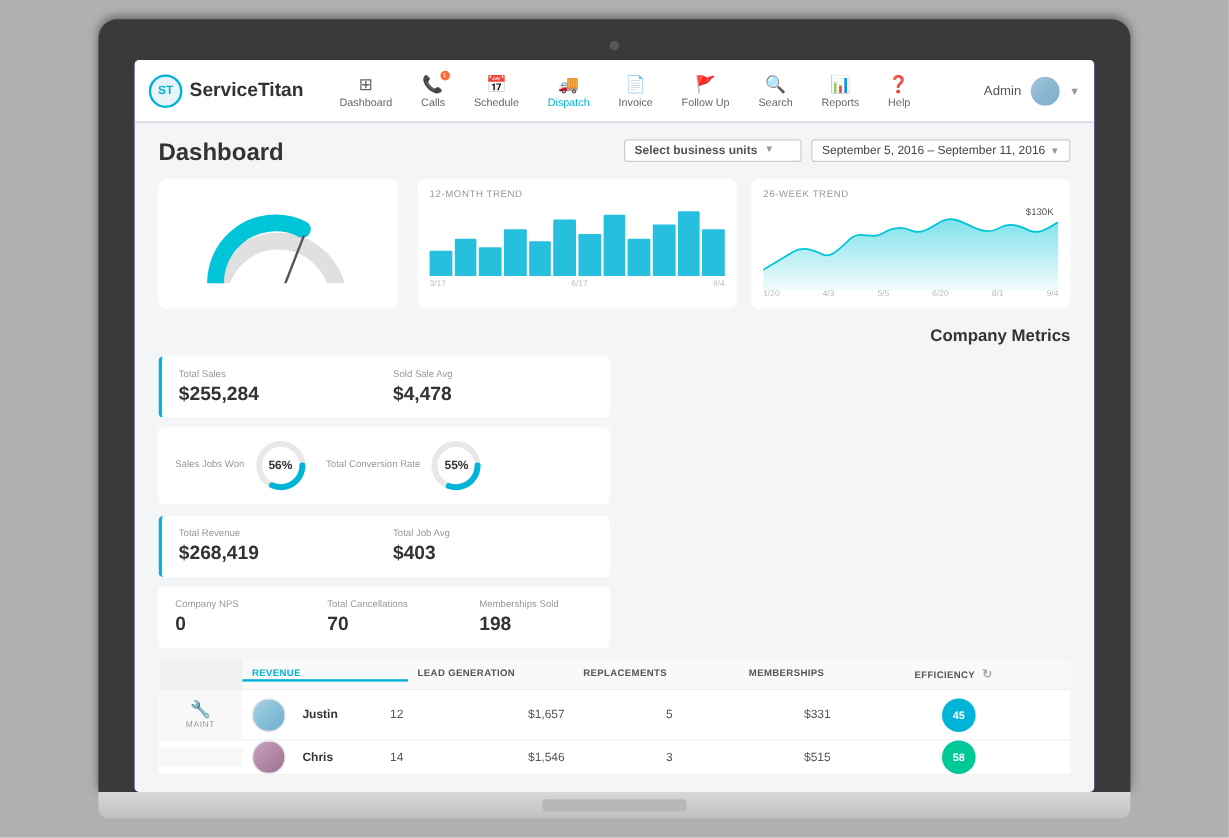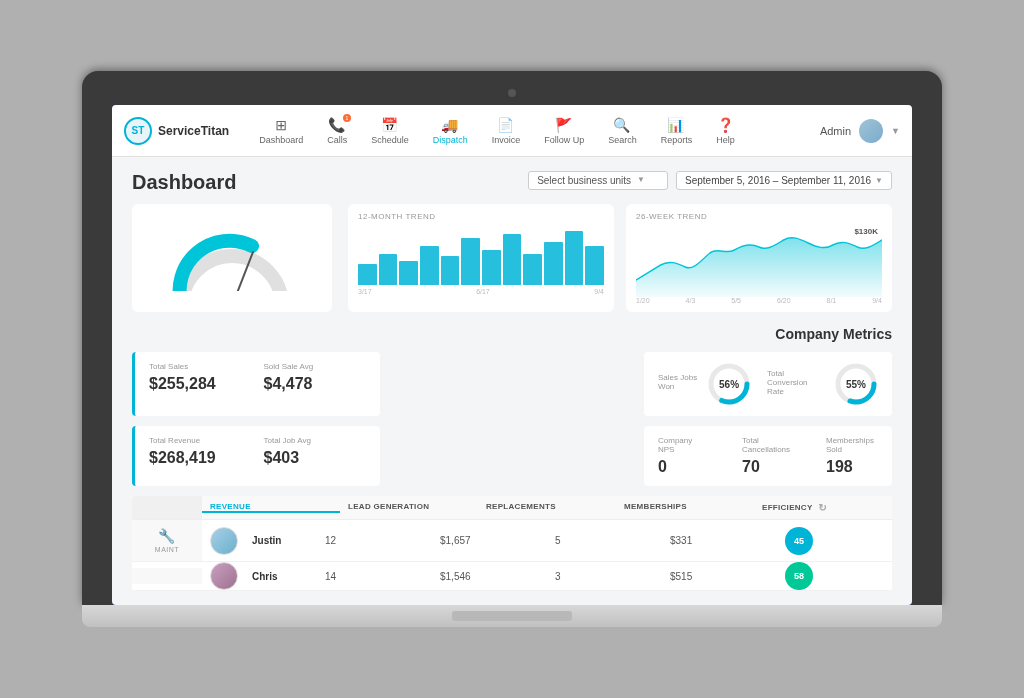--- a/index.html
+++ b/index.html
@@ -67,21 +67,21 @@
     }
     .brand-logo {
       width: 28px; height: 28px;
       background: #e8f4f8;
       border-radius: 50%;
       border: 2px solid #00b4d8;
       display: flex; align-items: center; justify-content: center;
       font-size: 10px; color: #00b4d8; font-weight: bold;
     }
     .brand-name {
-      font-size: 12px;
+      font-size: 16px;
       font-weight: 700;
       color: #333;
     }
     .nav-items {
       display: flex;
       gap: 4px;
       flex: 1;
     }
     .nav-item {
       display: flex;
@@ -150,21 +150,21 @@
       gap: 8px;
     }
     .select-box {
       background: #fff;
       border: 1px solid #ccc;
       border-radius: 3px;
       padding: 3px 22px 3px 8px;
       font-size: 10px;
       color: #555;
       position: relative;
-      display: flex; align-items: flex-start;
+      display: flex; align-items: flex-start; font-weight: bold;
     }
     .select-arrow { margin-left: 6px; font-size: 8px; color: #999; }
     .date-range {
       font-size: 10px;
       color: #444;
       background: #fff;
       border: 1px solid #ccc;
       border-radius: 3px;
       padding: 3px 8px;
       display: flex; align-items: center; gap: 4px;
@@ -246,21 +246,21 @@
     
     .section-title {
       font-size: 14px;
       font-weight: 600;
       color: #333;
       margin-bottom: 10px;
       text-align: right;
     }
     .metrics-grid {
       display: grid;
-      grid-template-columns: 1fr 1fr 1fr;
+      grid-template-columns: 1fr 1fr;
       gap: 8px;
       margin-bottom: 10px;
     }
     .metric-card {
       background: #fff;
       border-radius: 4px;
       padding: 10px 14px;
       border-left: 3px solid #00b4d8;
     }
     .metric-card-inner {
@@ -519,21 +519,21 @@
                 <svg width="100%" height="72" viewBox="0 0 300 72" preserveAspectRatio="none">
                   <defs>
                     <linearGradient id="areaGrad" x1="0" y1="0" x2="0" y2="1">
                       <stop offset="0%" stop-color="#00c4d8" stop-opacity="0.5"></stop>
                       <stop offset="100%" stop-color="#00c4d8" stop-opacity="0.05"></stop>
                     </linearGradient>
                   </defs>
                   <path d="M0,55 C10,50 20,45 30,40 C40,35 50,38 60,42 C70,46 80,35 90,28 C100,22 110,30 120,25 C130,20 140,18 150,22 C160,26 170,20 180,15 C190,10 200,14 210,18 C220,22 230,25 240,20 C250,15 260,18 270,22 C280,26 290,20 300,15 L300,72 L0,72 Z" fill="url(#areaGrad)"></path>
                   <path d="M0,55 C10,50 20,45 30,40 C40,35 50,38 60,42 C70,46 80,35 90,28 C100,22 110,30 120,25 C130,20 140,18 150,22 C160,26 170,20 180,15 C190,10 200,14 210,18 C220,22 230,25 240,20 C250,15 260,18 270,22 C280,26 290,20 300,15" fill="none" stroke="#00c4d8" stroke-width="1.5"></path>
                 </svg>
-                <div style="position:absolute;top:2px;right:4px;font-size:8px;color:#555;font-weight:700;">$130K</div>
+                <div style="position:absolute;top:2px;right:4px;font-size:8px;color:#555;font-weight:400;">$130K</div>
               </div>
               <div style="display:flex; justify-content:space-between; margin-top:2px;">
                 <span style="font-size:7px;color:#bbb;">1/20</span>
                 <span style="font-size:7px;color:#bbb;">4/3</span>
                 <span style="font-size:7px;color:#bbb;">5/5</span>
                 <span style="font-size:7px;color:#bbb;">6/20</span>
                 <span style="font-size:7px;color:#bbb;">8/1</span>
                 <span style="font-size:7px;color:#bbb;">9/4</span>
               </div>
             </div>

